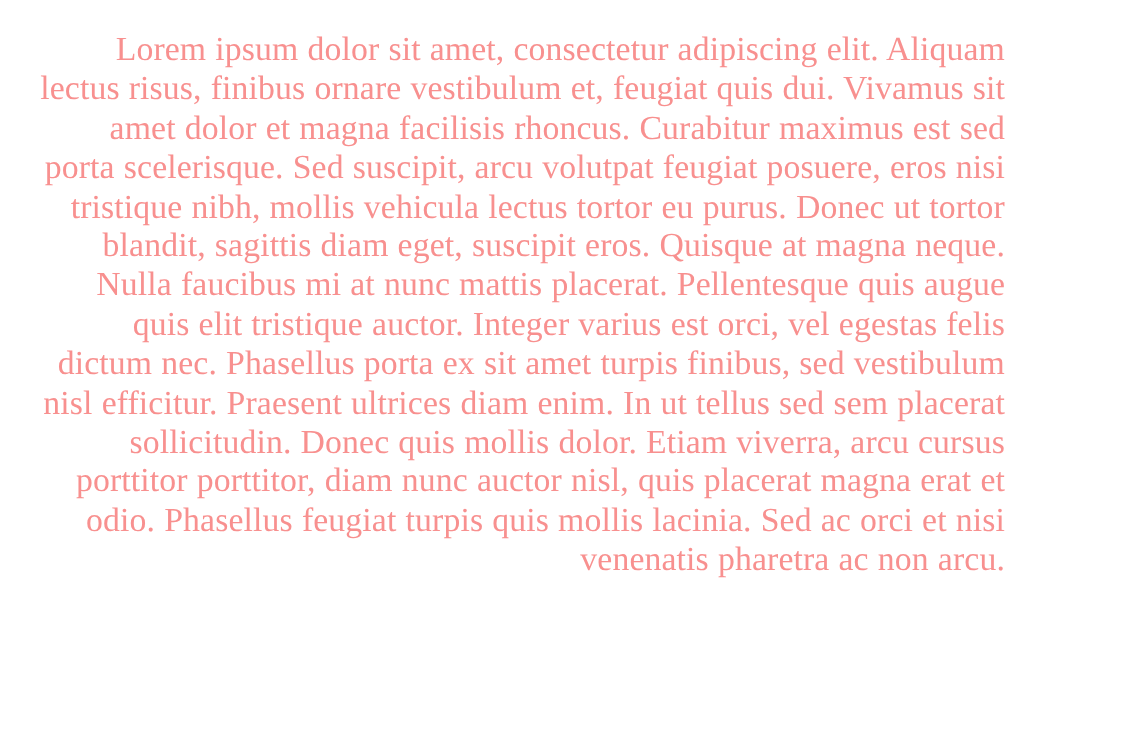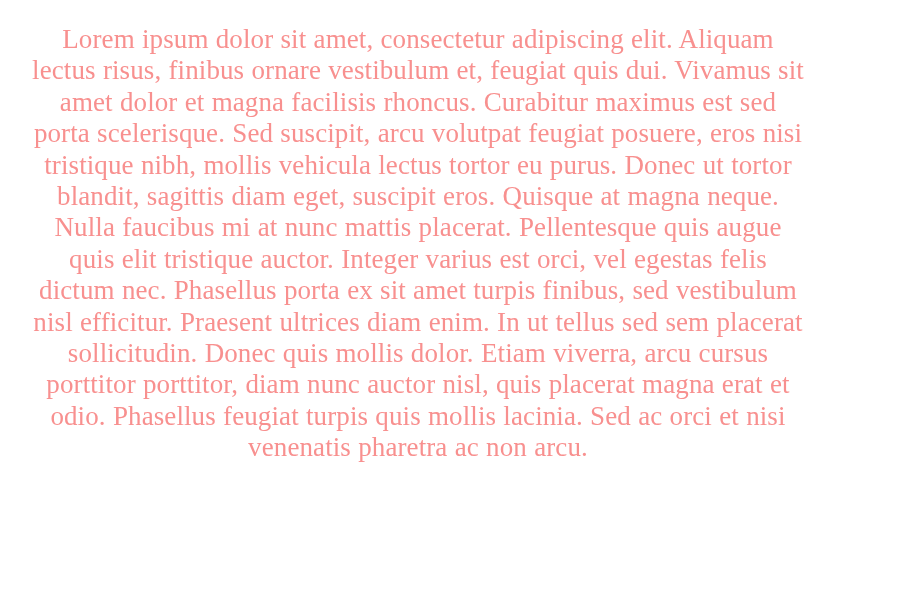--- a/index.html
+++ b/index.html
@@ -19,21 +19,21 @@
     height: 604px;
     padding: 24px 96px 0 32px;
     background: #ffffff;
   }
   .lorem-paragraph {
     margin: 0;
     color: #f8908f;
     font-family: "Liberation Serif", serif;
     font-size: 27px;
     line-height: 31.4px;
-    text-align: center;
+    text-align: right;
     letter-spacing: 0.1px;
     word-spacing: 0.4px;
   }
 </style>
 </head>
 <body>
 
 <div class="page">
   <p class="lorem-paragraph">Lorem ipsum dolor sit amet, consectetur adipiscing elit. Aliquam lectus risus, finibus ornare vestibulum et, feugiat quis dui. Vivamus sit amet dolor et magna facilisis rhoncus. Curabitur maximus est sed porta scelerisque. Sed suscipit, arcu volutpat feugiat posuere, eros nisi tristique nibh, mollis vehicula lectus tortor eu purus. Donec ut tortor blandit, sagittis diam eget, suscipit eros. Quisque at magna neque. Nulla faucibus mi at nunc mattis placerat. Pellentesque quis augue quis elit tristique auctor. Integer varius est orci, vel egestas felis dictum nec. Phasellus porta ex sit amet turpis finibus, sed vestibulum nisl efficitur. Praesent ultrices diam enim. In ut tellus sed sem placerat sollicitudin. Donec quis mollis dolor. Etiam viverra, arcu cursus porttitor porttitor, diam nunc auctor nisl, quis placerat magna erat et odio. Phasellus feugiat turpis quis mollis lacinia. Sed ac orci et nisi venenatis pharetra ac non arcu.</p>
 </div>

